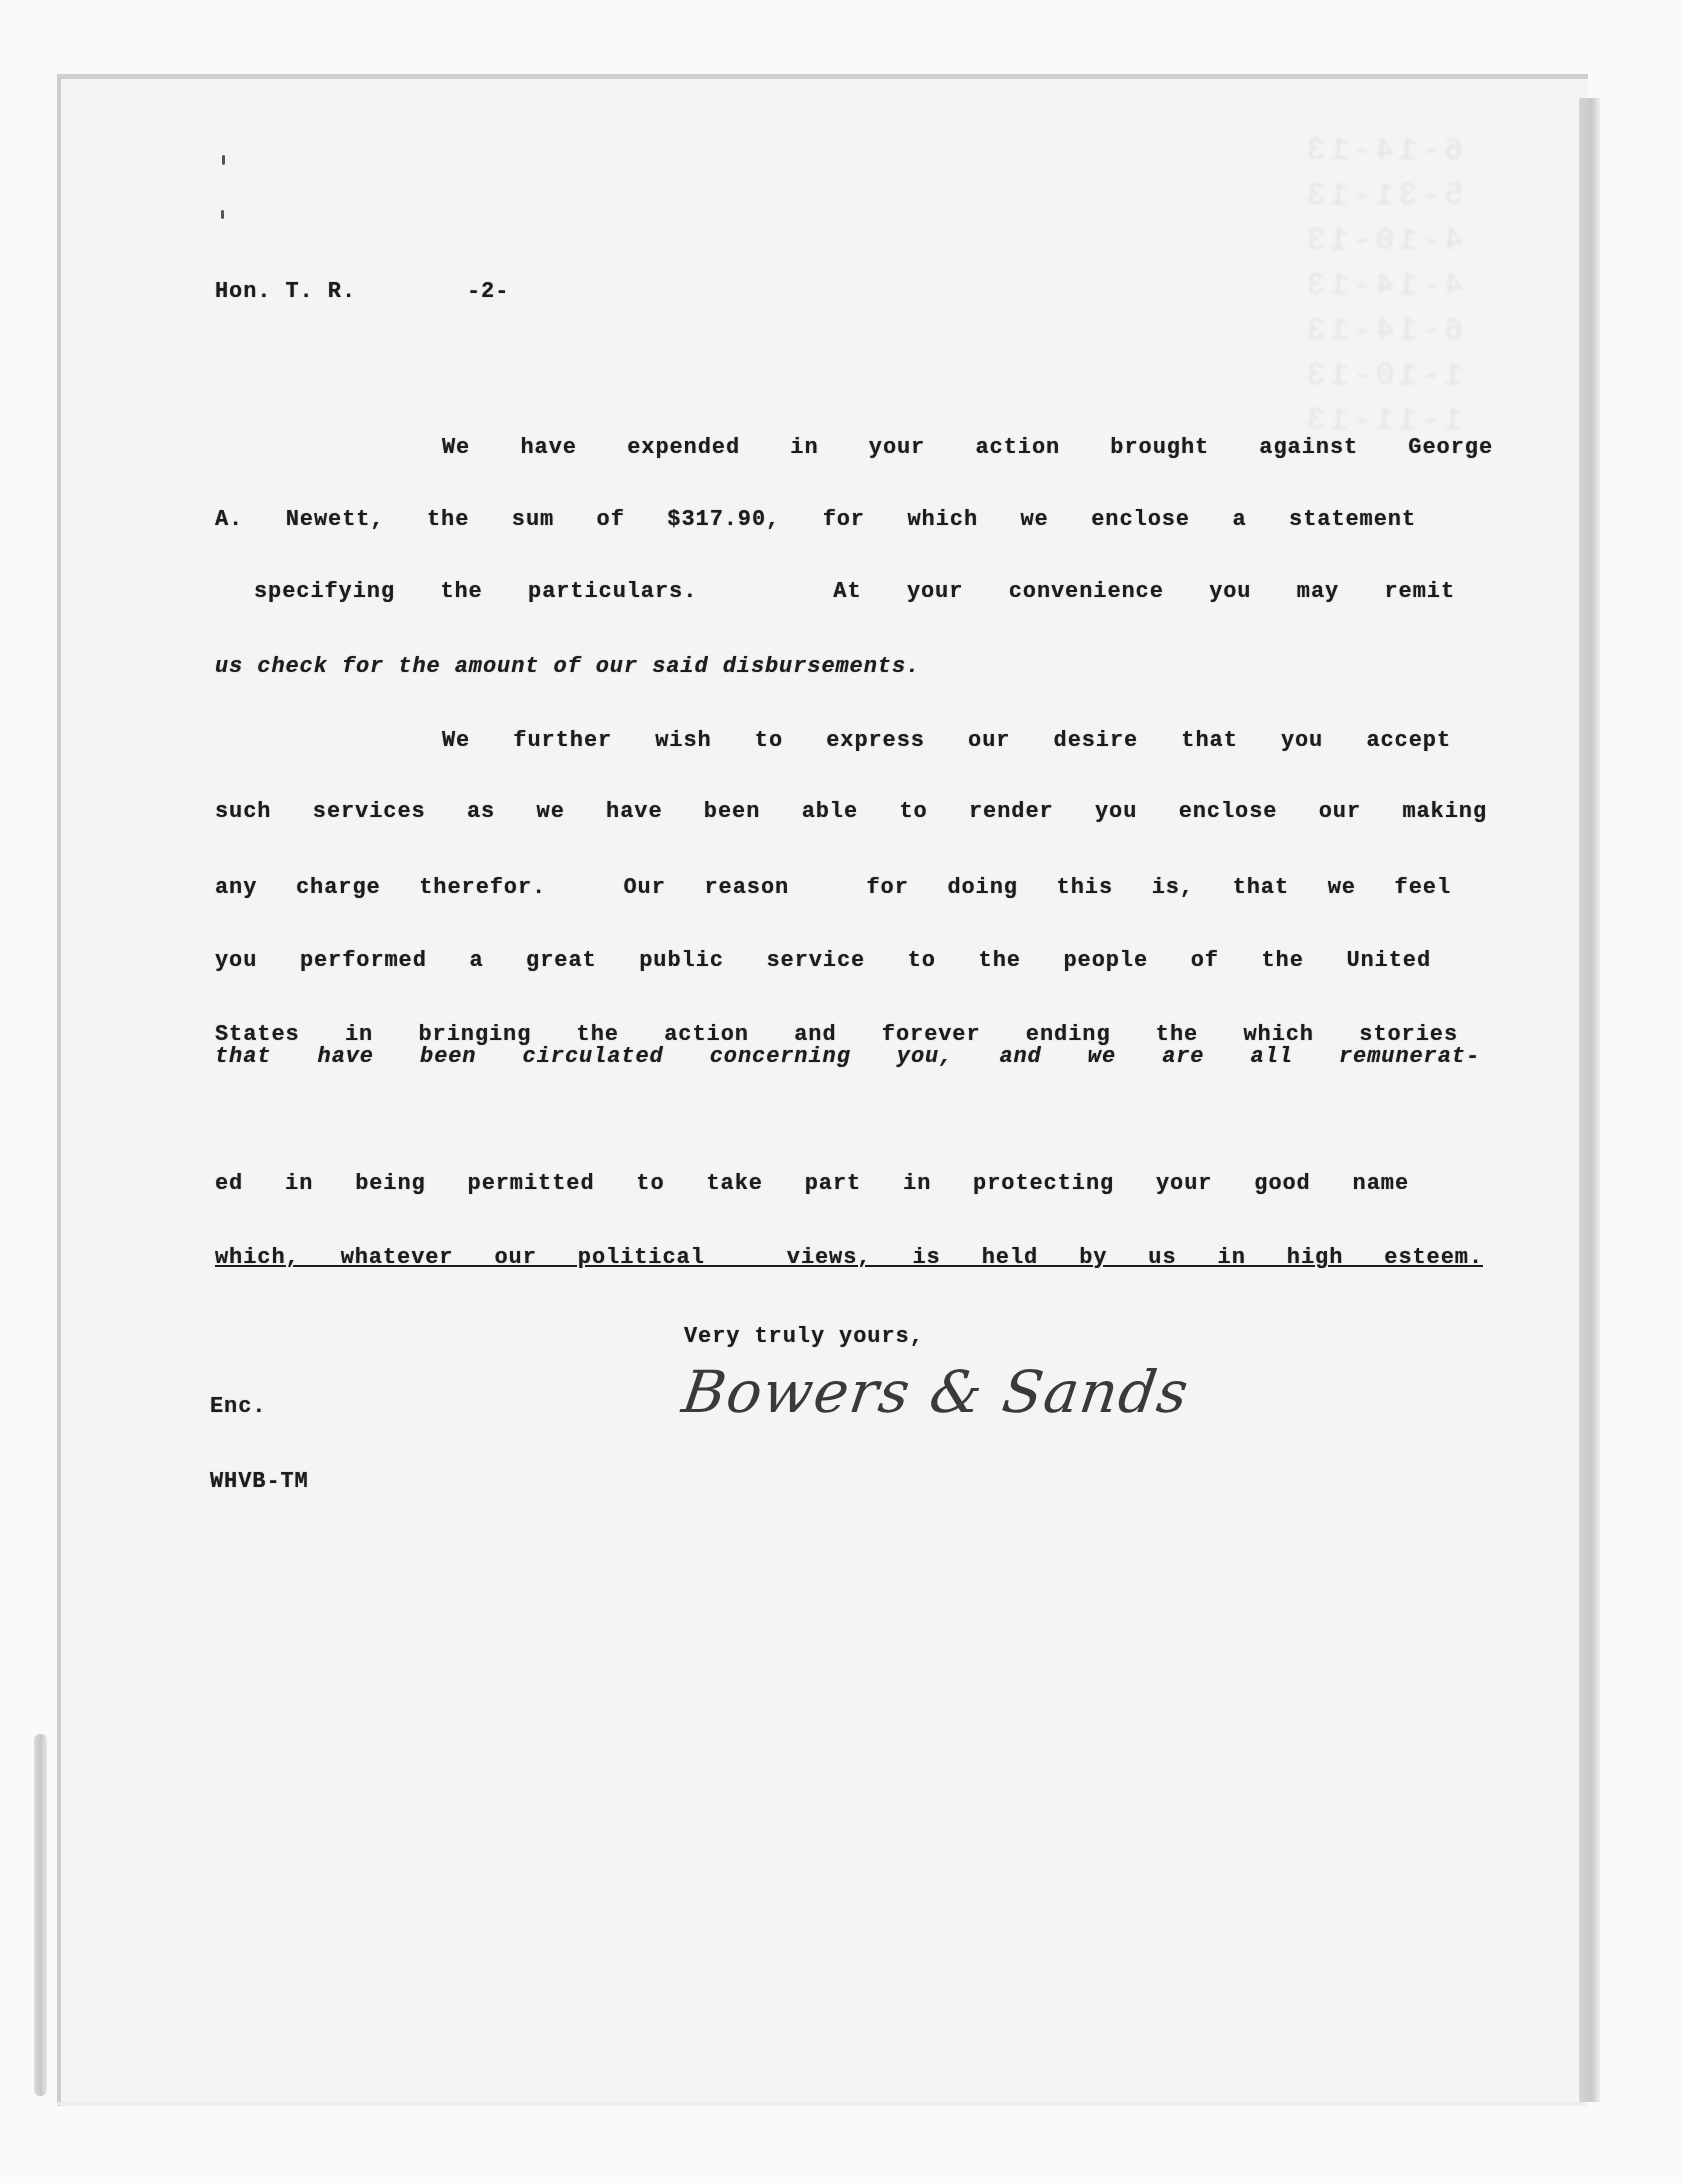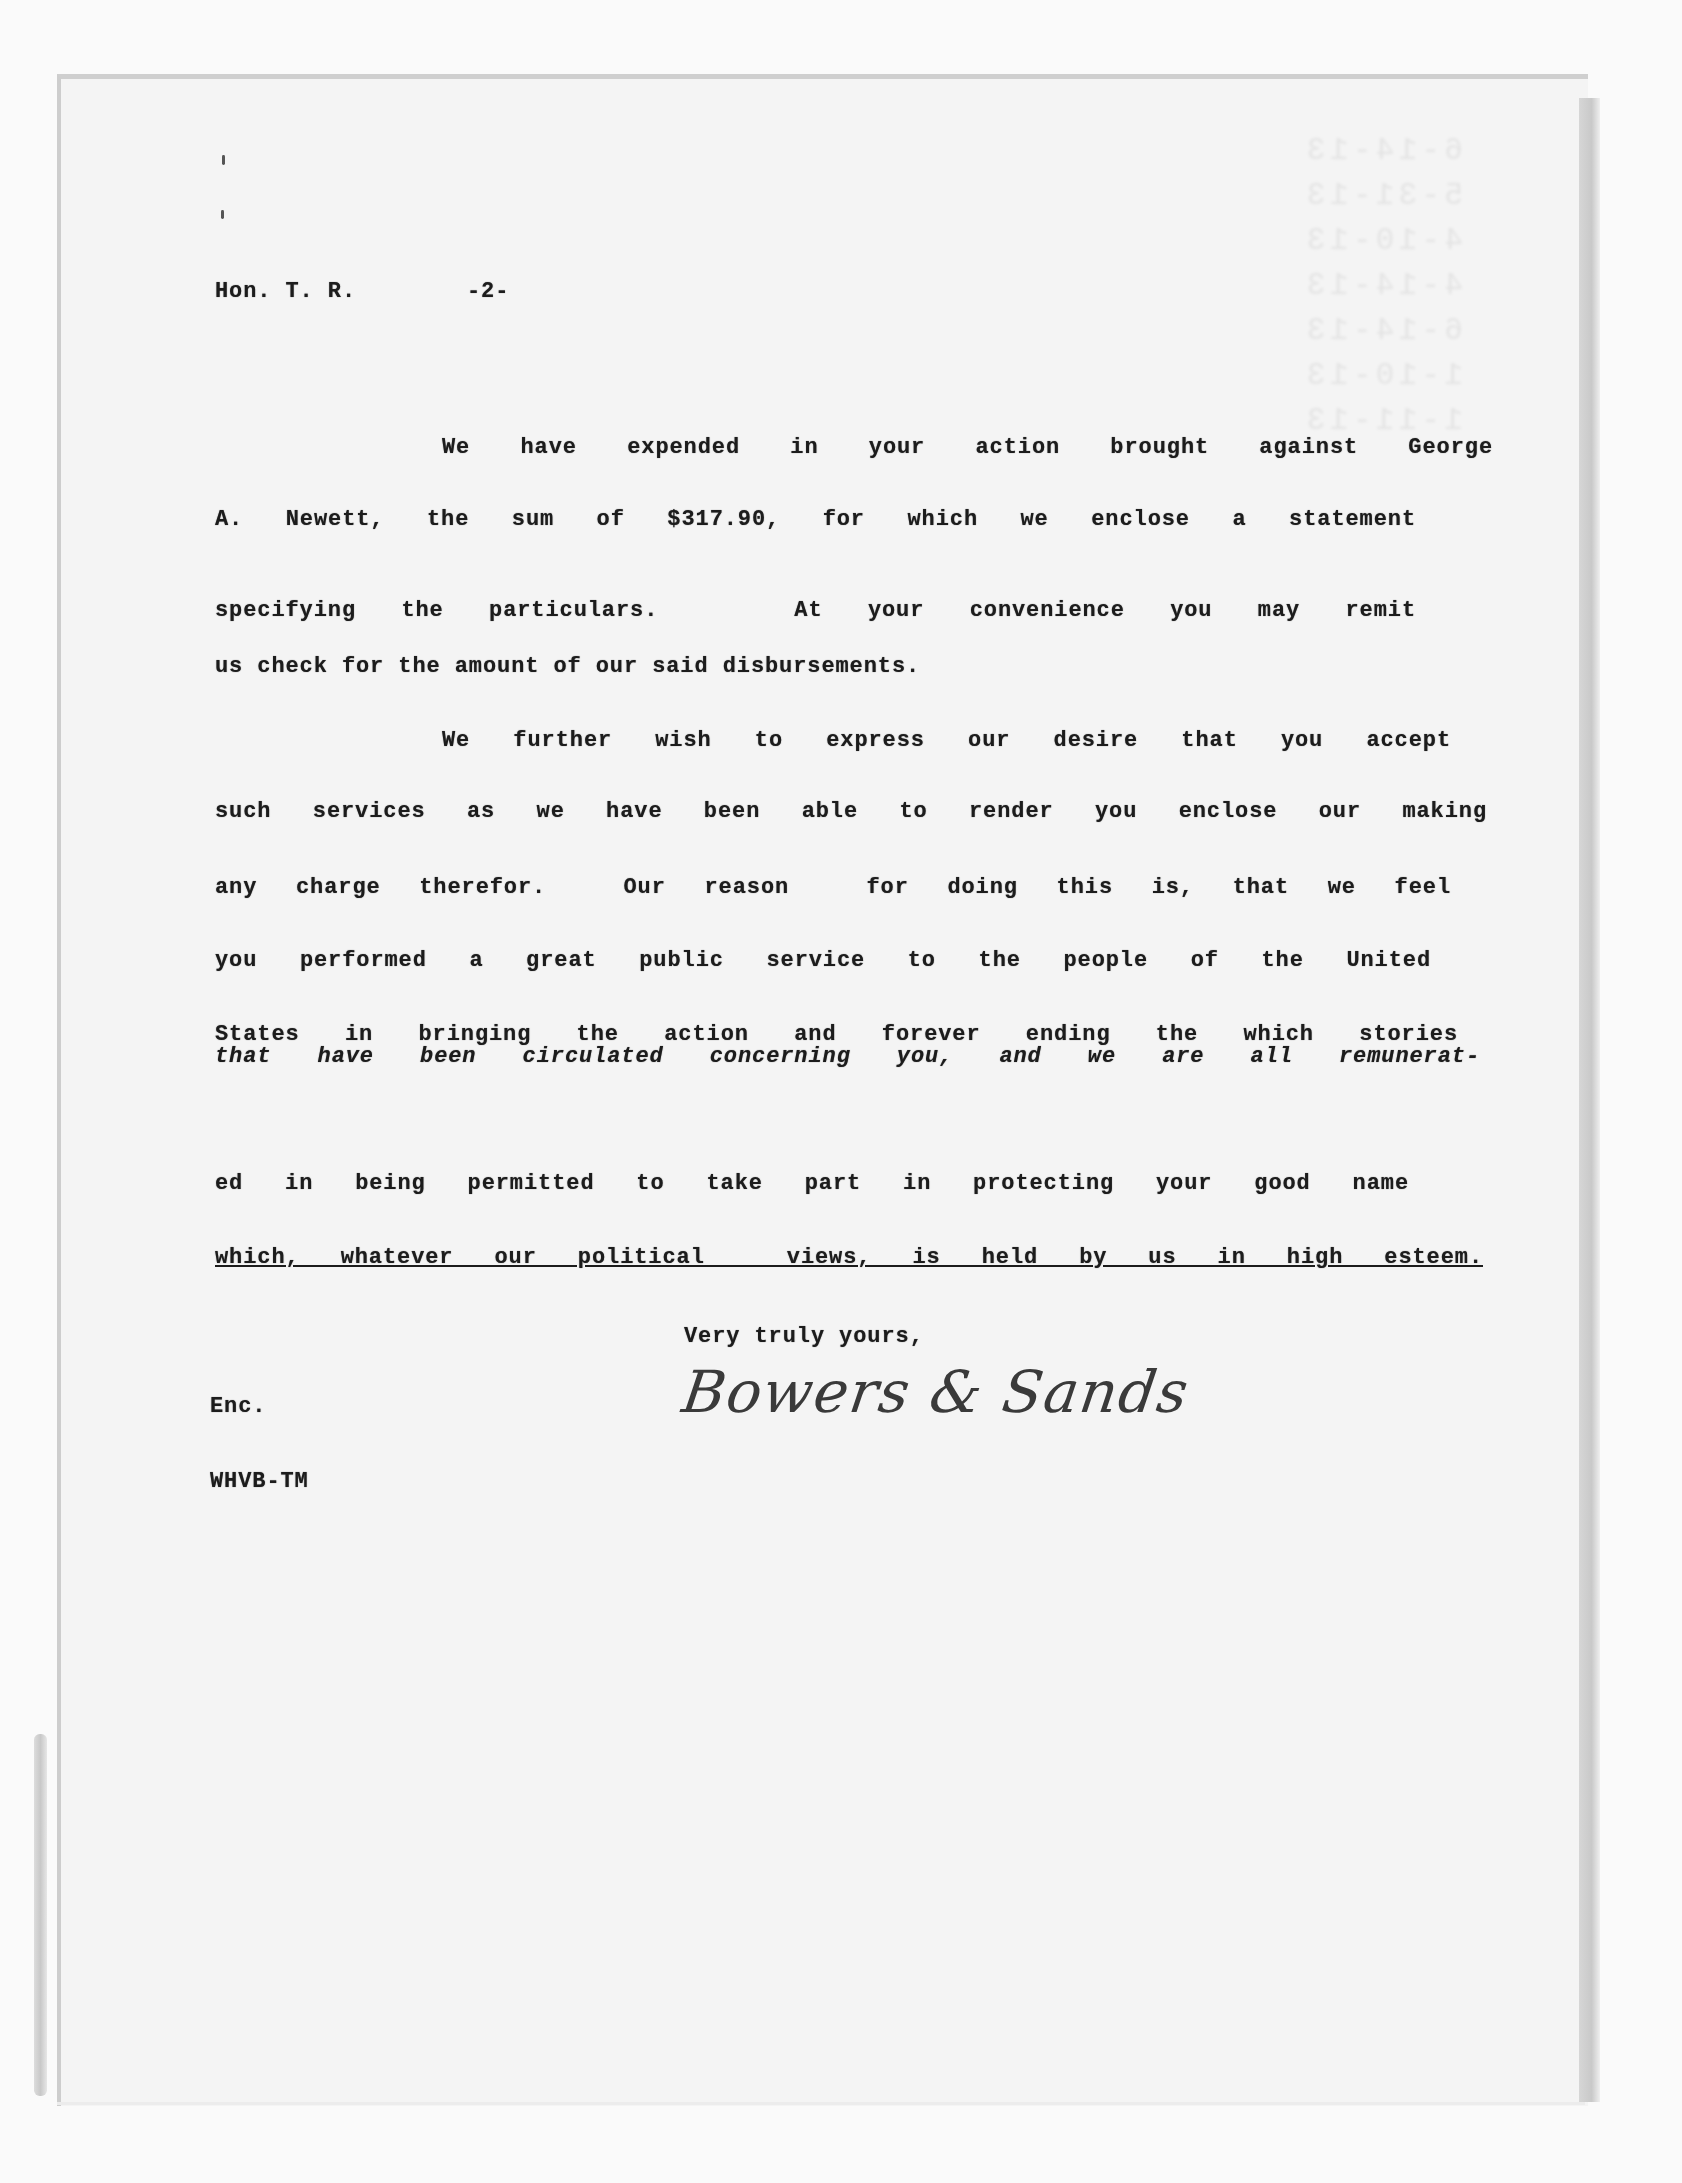--- a/index.html
+++ b/index.html
@@ -85,21 +85,21 @@
       letter-spacing: 0.9px;
       text-shadow: 0 0 1.1px rgba(30,30,30,0.6);
     }
     .body-line {
       left: 215px;
       width: 1279px;
       text-align: justify;
       text-align-last: justify;
     }
     .indent { left: 442px; width: 1051px; }
-    .last-line { text-align-last: left; }
+    .last-line { text-align-last: left; font-style: italic; }
     .signature {
       position: absolute;
       left: 683px;
       top: 1358px;
       font-family: "DejaVu Serif", serif;
       font-style: italic;
       font-size: 58px;
       color: #3a3a3a;
       letter-spacing: 1.4px;
       transform: skewX(-8deg);
@@ -124,21 +124,21 @@
 1-11-13</div>
 
 <div class="tick" style="left:222px;top:155px;height:10px;"></div>
 <div class="tick" style="left:221px;top:210px;height:8.5px;"></div>
 
 <div class="text" style="left:215px;top:279px;">Hon. T. R.</div>
 <div class="text" style="left:467px;top:279px;">-2-</div>
 
 <div class="text body-line indent" style="top:435px;">We have expended in your action brought against George</div>
 <div class="text body-line" style="top:507px;width:1201px;">A. Newett, the sum of $317.90, for which we enclose a statement</div>
-<div class="text body-line" style="top:598px;width:1201px;">specifying the particulars.   At your convenience you may remit</div>
+<div class="text body-line" style="top:579px;width:1201px;margin-left:39px;">specifying the particulars.   At your convenience you may remit</div>
 <div class="text body-line last-line" style="top:654px;">us check for the amount of our said disbursements.</div>
 
 <div class="text body-line indent" style="top:728px;width:1009px;">We further wish to express our desire that you accept</div>
 <div class="text body-line" style="top:799px;width:1272px;">such services as we have been able to render you enclose our making</div>
 <div class="text body-line" style="top:875px;width:1236px;">any charge therefor.  Our reason  for doing this is, that we feel</div>
 <div class="text body-line" style="top:948px;width:1216px;">you performed a great public service to the people of the United</div>
 <div class="text body-line" style="top:1022px;width:1243px;">States in bringing the action and forever ending the which stories</div>
 <div class="text body-line" style="top:1044px;width:1265px;font-style:italic;">that have been circulated concerning you, and we are all remunerat-</div>
 <div class="text body-line" style="top:1171px;width:1194px;">ed in being permitted to take part in protecting your good name</div>
 <div class="text body-line" style="top:1245px;width:1268px;text-decoration:underline;">which, whatever our political  views, is held by us in high esteem.</div>

